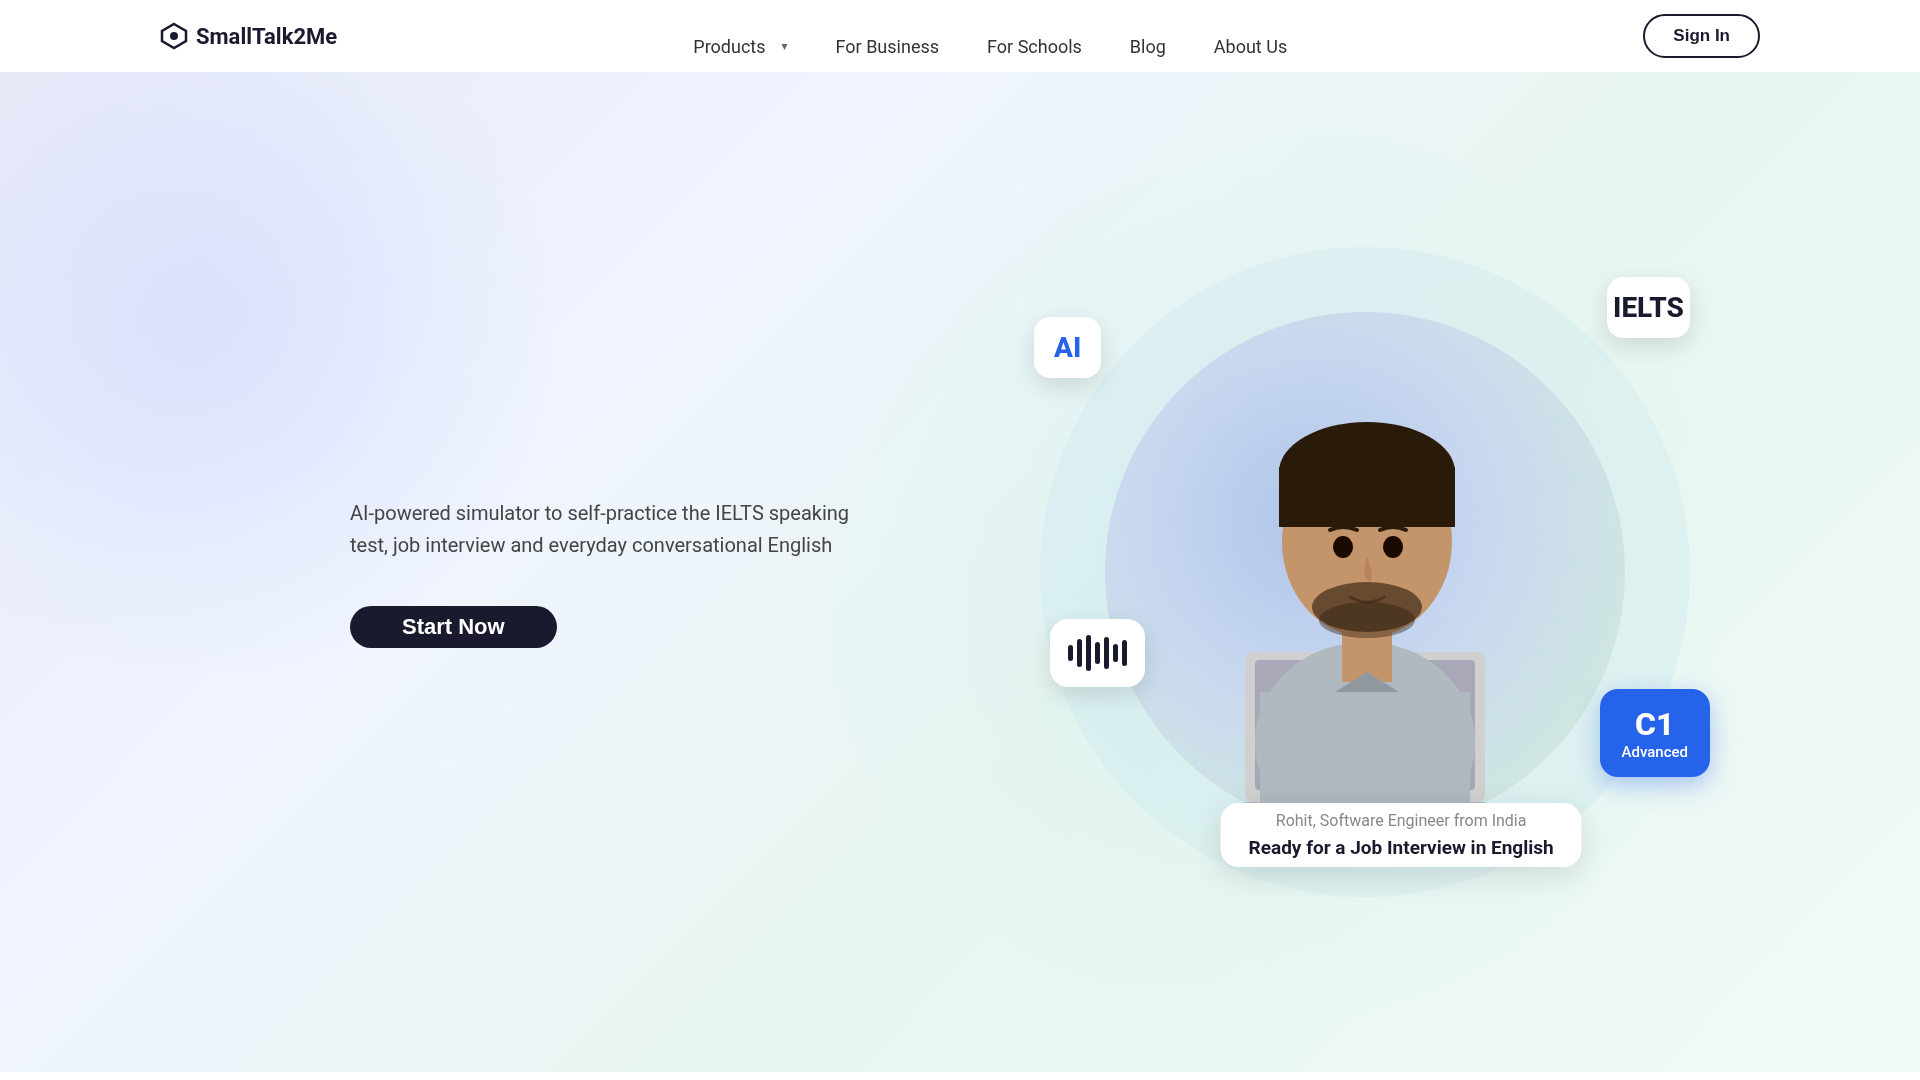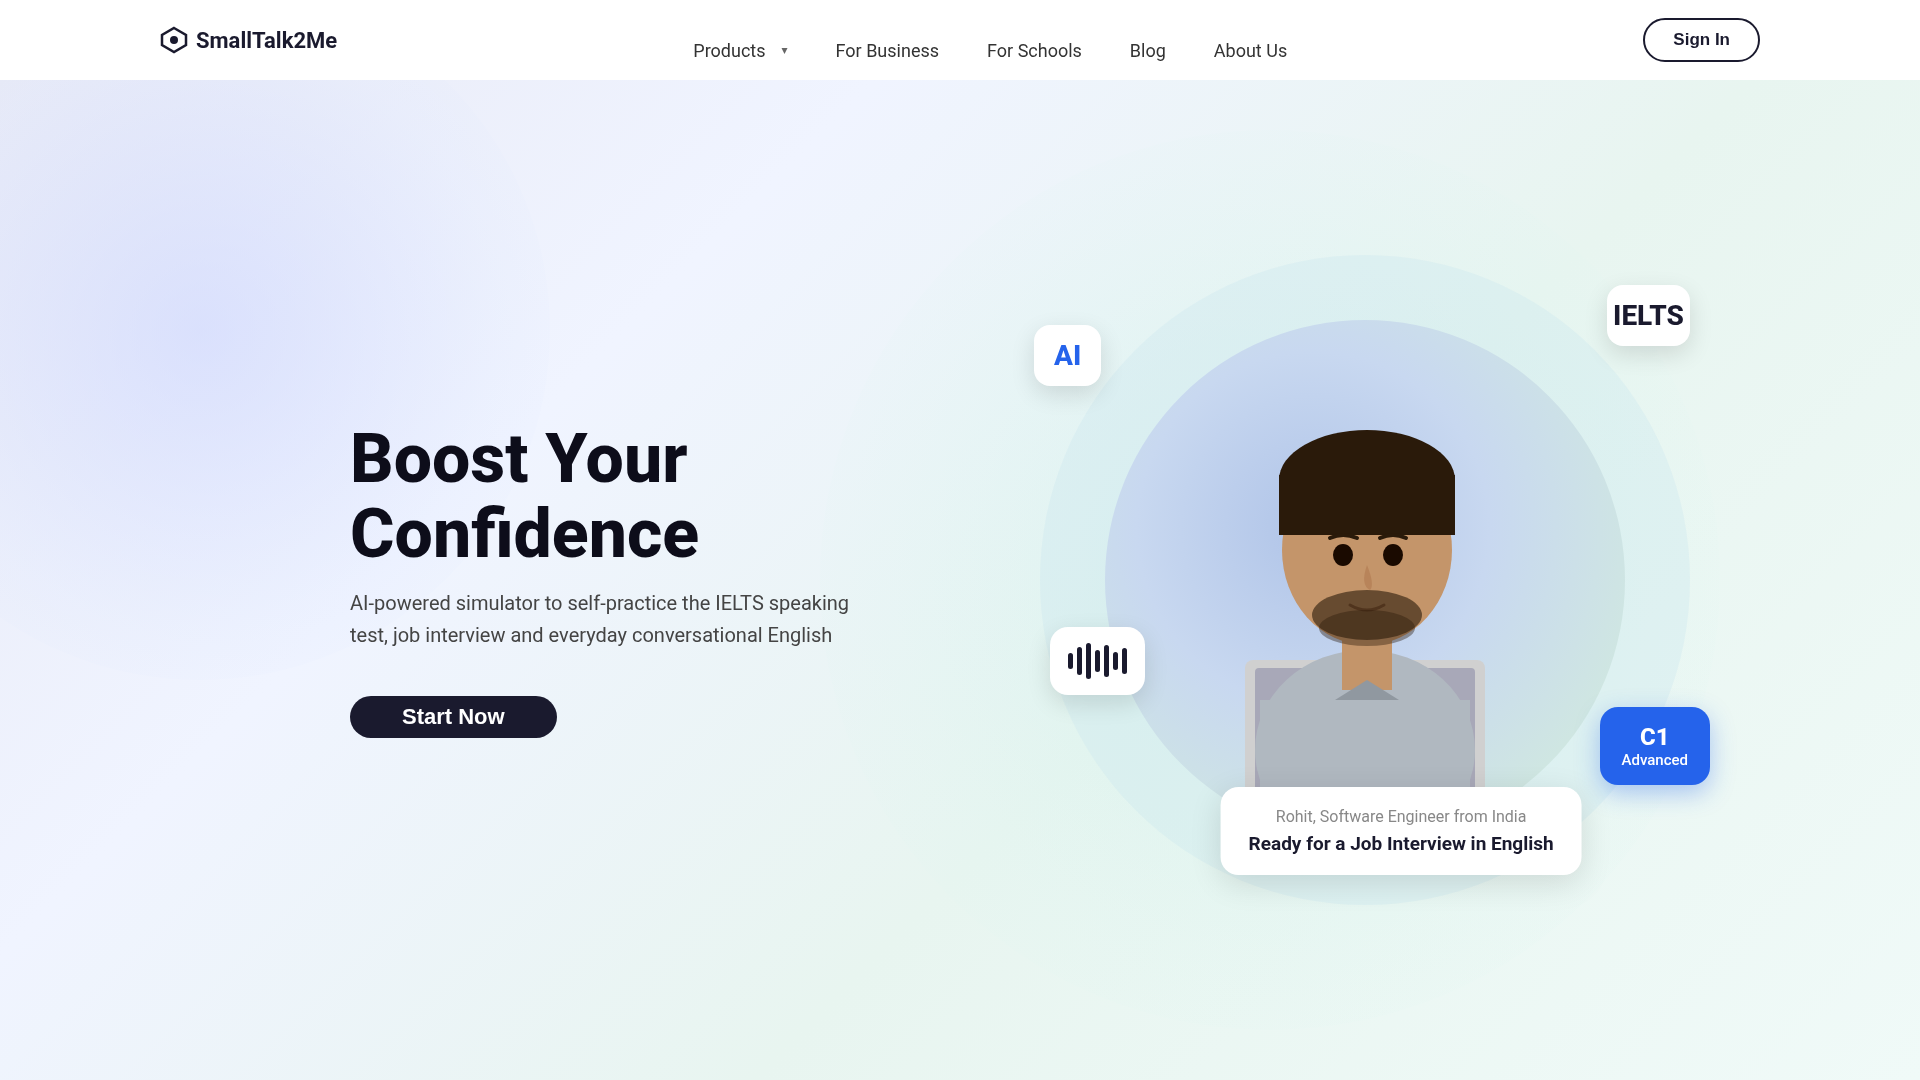--- a/index.html
+++ b/index.html
@@ -15,21 +15,21 @@
       overflow: hidden;
       background: #ffffff;
     }
 
     
     .header {
       display: flex;
       align-items: center;
       justify-content: space-between;
       padding: 0 160px;
-      height: 80px;
+      height: 72px;
       background: #ffffff;
       position: relative;
       z-index: 10;
     }
 
     .logo {
       display: flex;
       align-items: center;
       gap: 8px;
       font-size: 22px;
@@ -224,21 +224,21 @@
       background: #2563eb;
       border-radius: 18px;
       padding: 16px 22px;
       box-shadow: 0 8px 24px rgba(37, 99, 235, 0.35);
       color: white;
       text-align: center;
       min-width: 100px;
     }
 
     .badge-c1-level {
-      font-size: 24px;
+      font-size: 32px;
       font-weight: 800;
       display: block;
     }
 
     .badge-c1-label {
       font-size: 15px;
       font-weight: 500;
       display: block;
     }
 
@@ -267,21 +267,21 @@
     }
 
     
     .info-card {
       position: absolute;
       bottom: 80px;
       left: 50%;
       transform: translateX(-40%);
       background: white;
       border-radius: 18px;
-      padding: 20px 28px;
+      padding: 8px 28px;
       box-shadow: 0 8px 32px rgba(0,0,0,0.12);
       min-width: 320px;
       text-align: center;
     }
 
     .info-card-name {
       font-size: 16px;
       color: #888;
       margin-bottom: 6px;
     }
@@ -326,21 +326,20 @@
 
   <button class="sign-in-btn">Sign In</button>
 </header>
 
 <section class="hero">
 
   <div class="hero-bg-blob1"></div>
   <div class="hero-bg-blob2"></div>
 
   <div class="hero-left">
-    <div class="hero-headline">Boost Your Confidence</div>
     <p class="hero-description">AI-powered simulator to self-practice the IELTS speaking test, job interview and everyday conversational English</p>
     <button class="start-now-btn">Start Now</button>
   </div>
 
   <div class="hero-right">
 
     <div class="circle-bg-outer"></div>
     <div class="circle-bg-inner">
       
       <svg viewBox="0 0 520 520" width="520" height="520" xmlns="http://www.w3.org/2000/svg">

